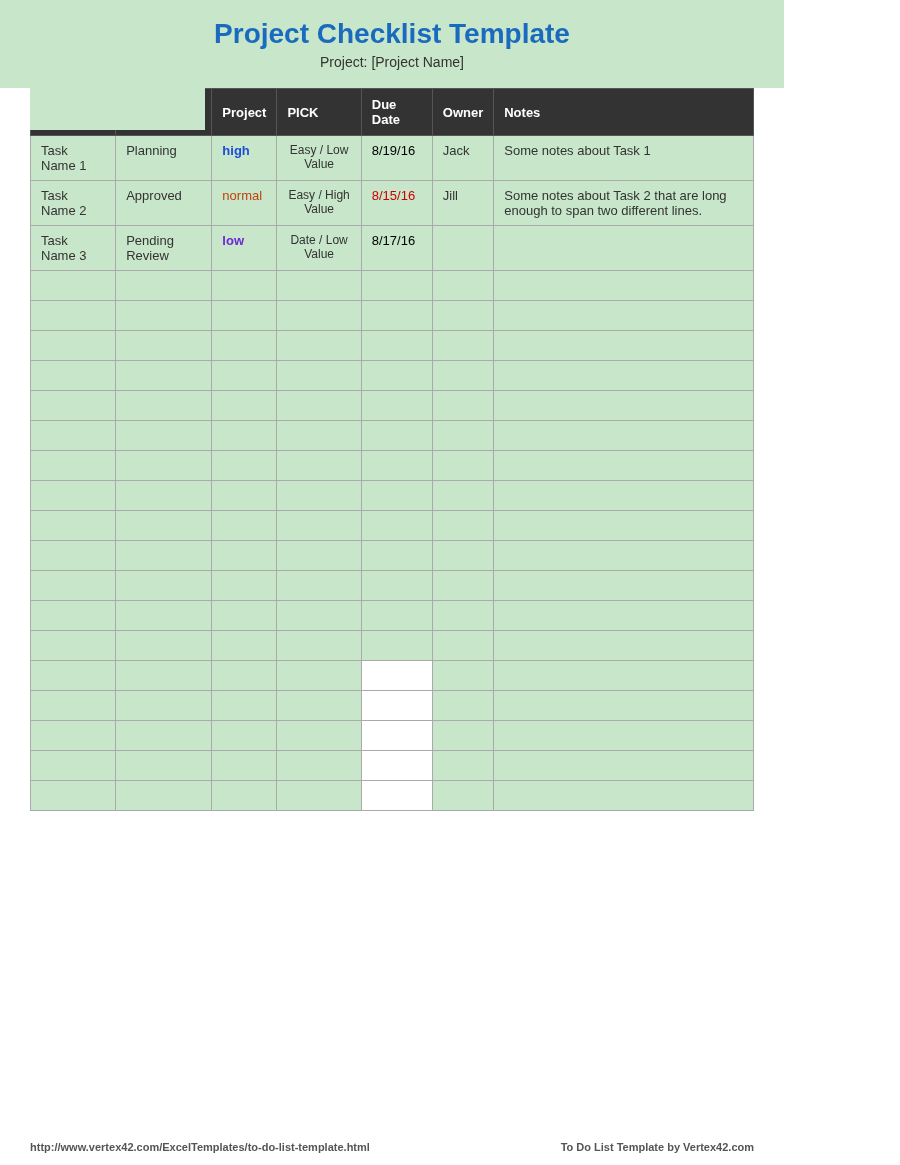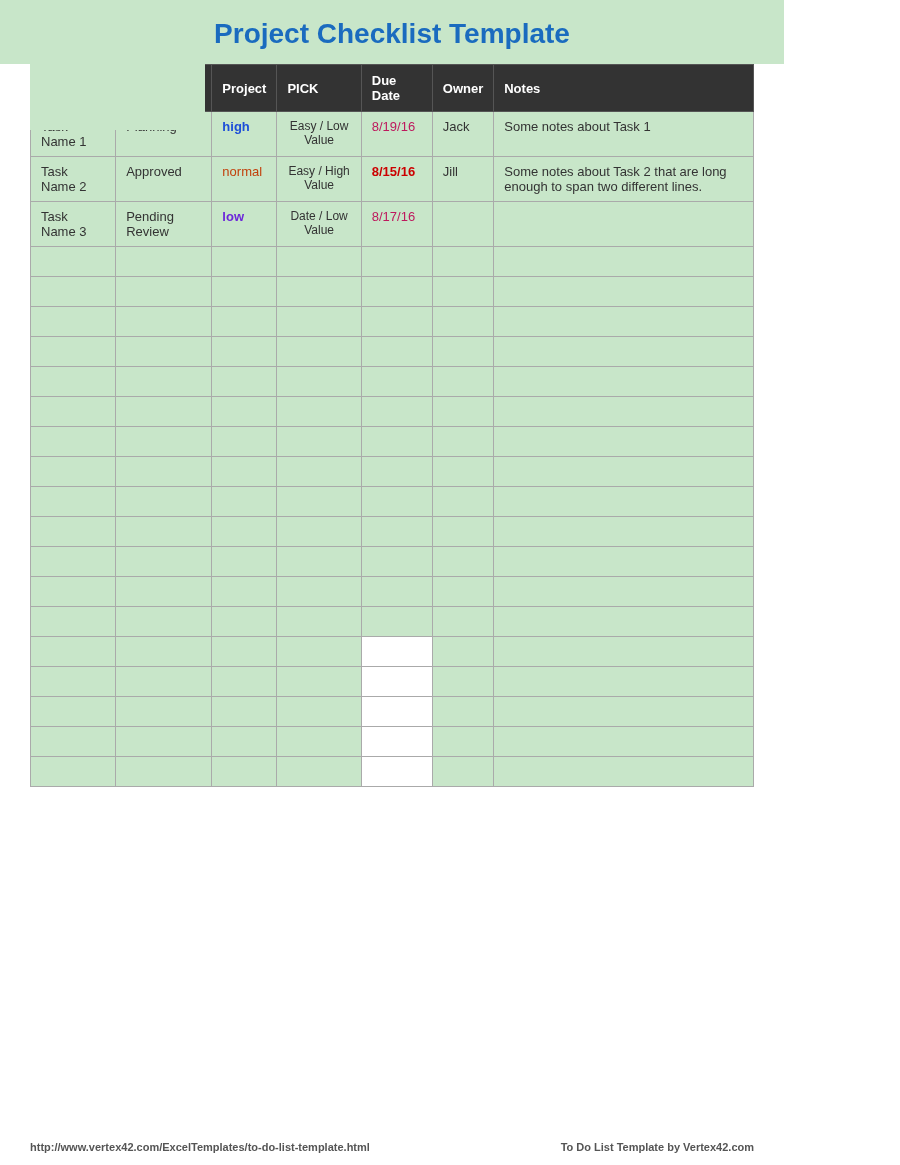--- a/index.html
+++ b/index.html
@@ -83,25 +83,25 @@
       color: #c2410c;
     }
 
     .priority-low {
       color: #6d28d9;
       font-weight: bold;
     }
 
     .date-highlighted {
       color: #cc0000;
-      font-weight: bold;
+      font-weight: normal;
     }
 
     .date-normal {
-      color: #be185d;
+      color: #000000;
     }
 
     .pick-cell {
       text-align: center;
       font-size: 12px;
     }
 
     
     .white-block {
       background: #fff;
@@ -124,20 +124,21 @@
 </head>
 <body>
 
 <div class="page-wrapper">
 
   <div style="position:relative;">
 
     <div style="position:absolute; left:30px; top:0; width:175px; height:130px; background:#c8e6c9; z-index:0;"></div>
     <div class="header-section" style="position:relative; z-index:1;">
       <div class="page-title">Project Checklist Template</div>
+      <div class="project-subtitle">Project: [Project Name]</div>
     </div>
   </div>
 
   <div class="table-container">
     <table>
       <thead>
         <tr>
           <th>Project / Task</th>
           <th>Status</th>
           <th>Project</th>

